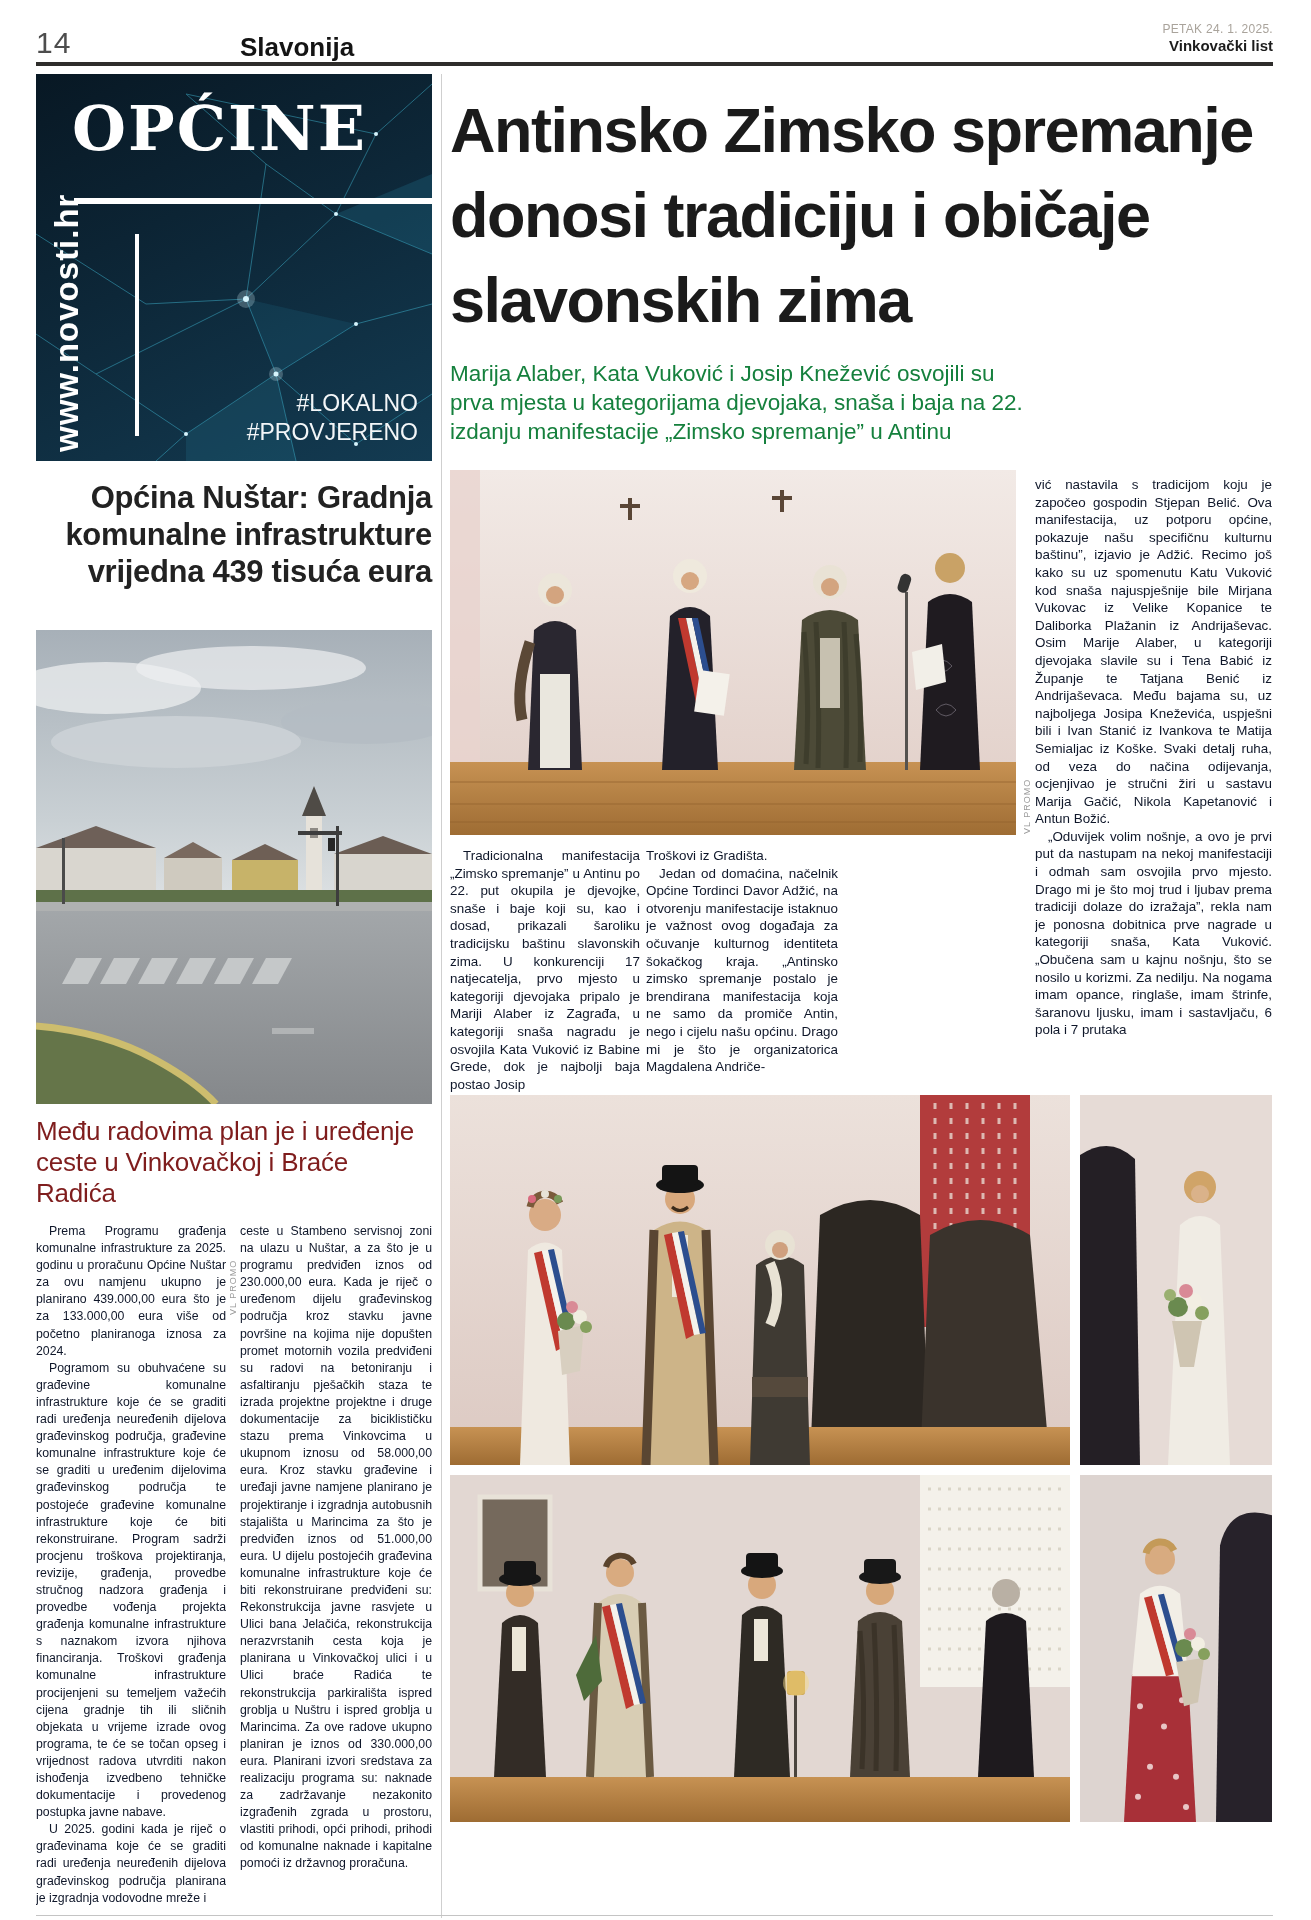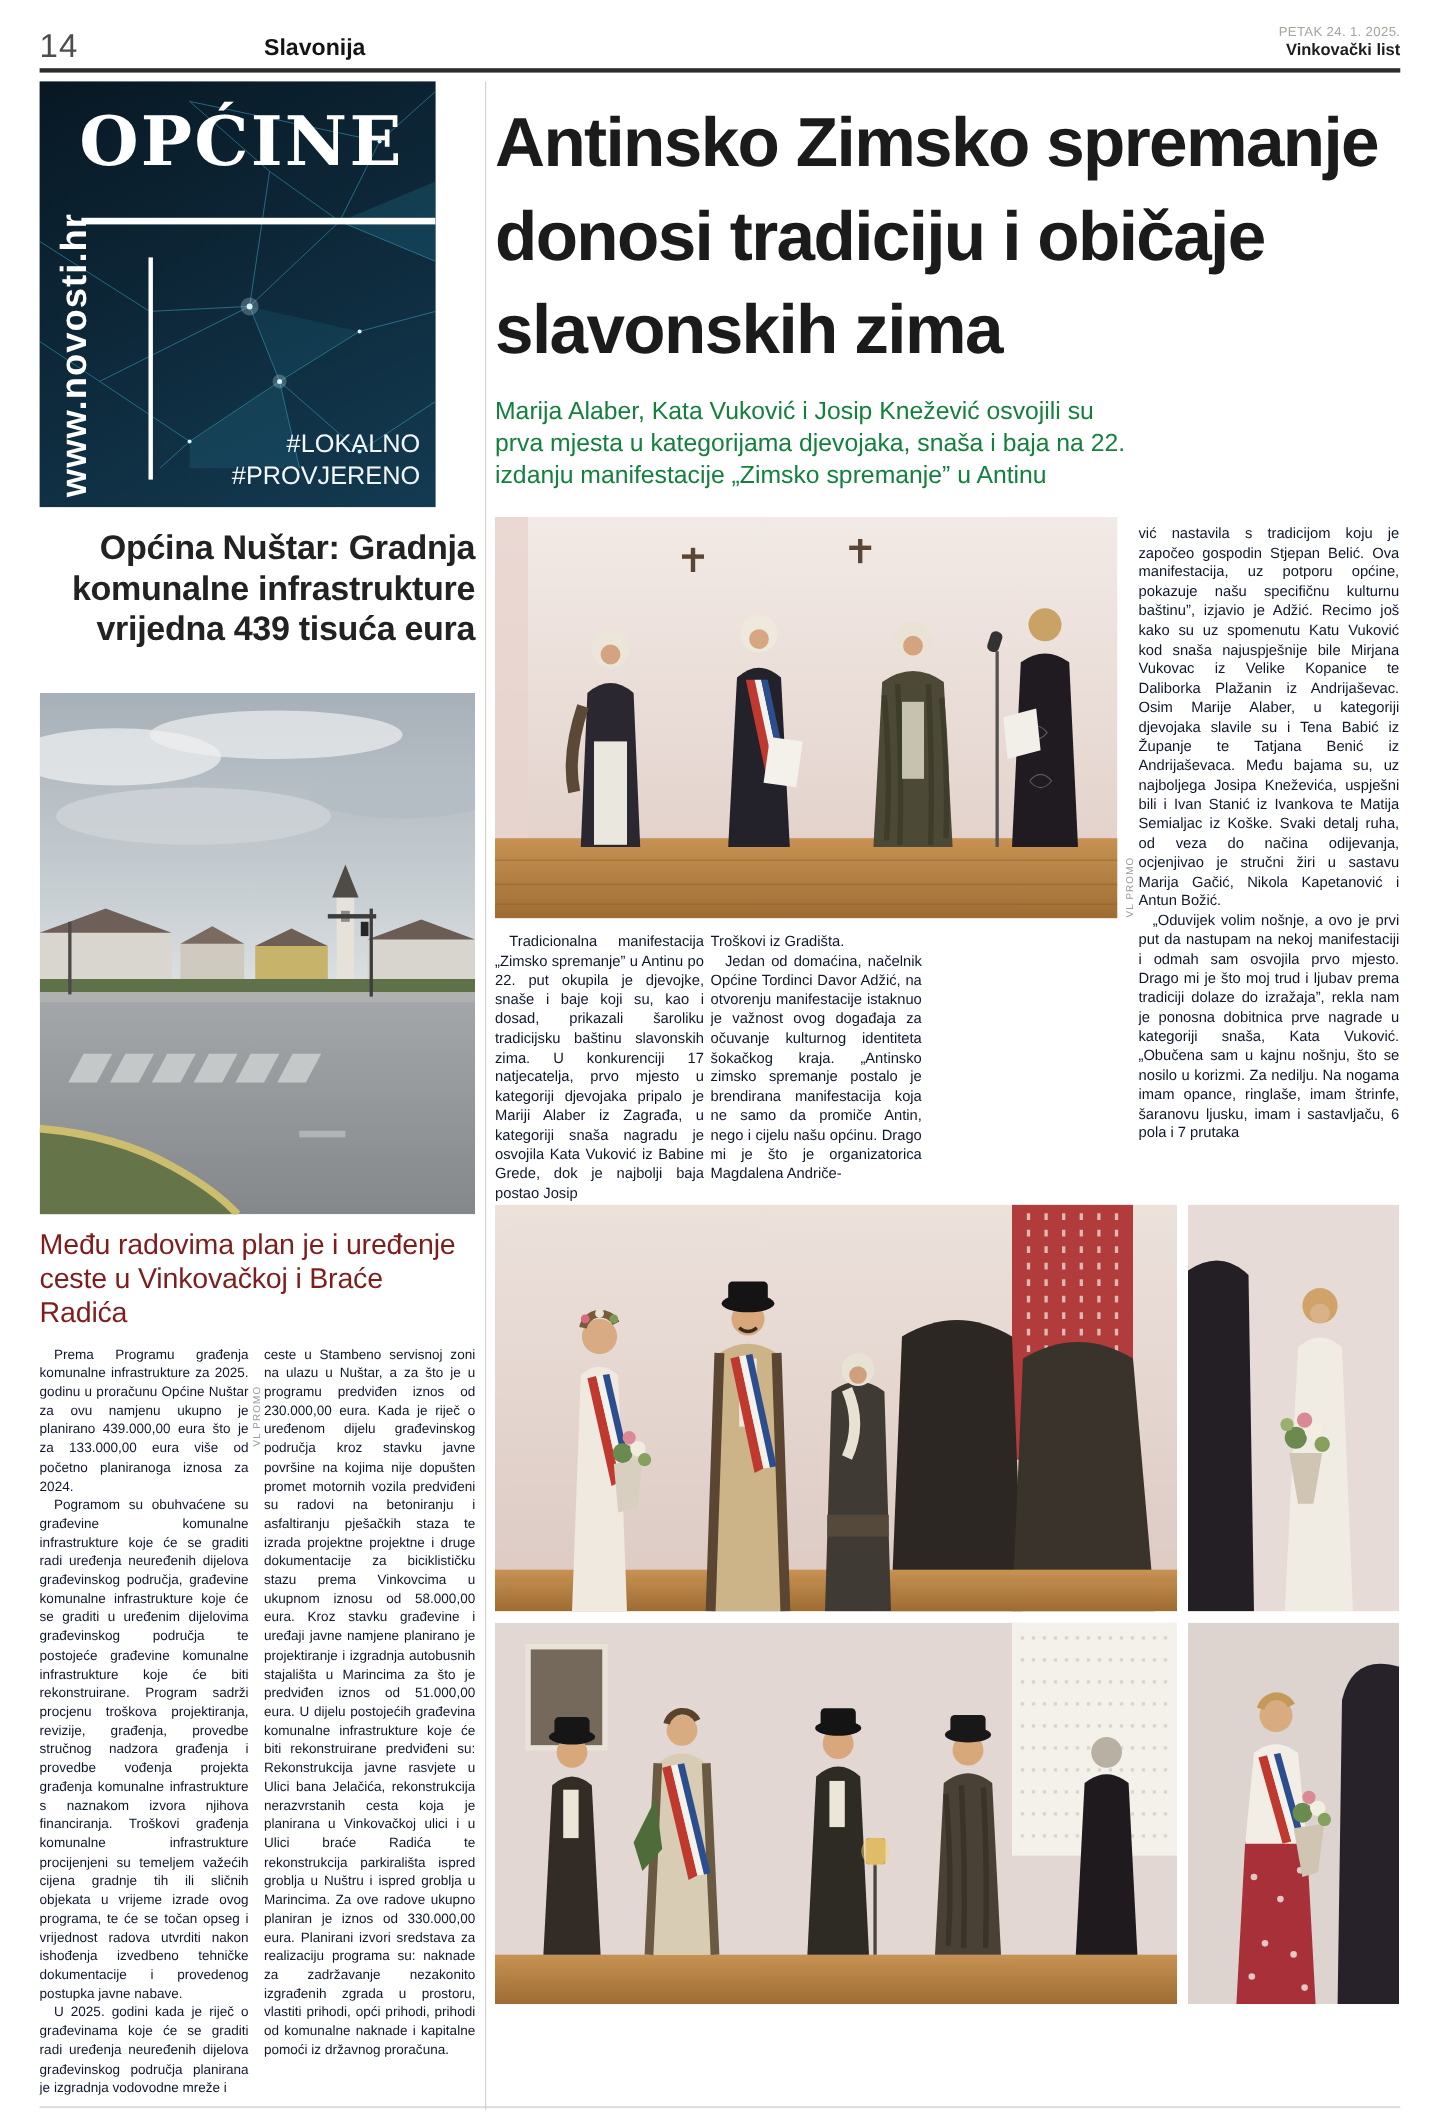--- a/index.html
+++ b/index.html
@@ -7,35 +7,35 @@
   .page {
     position:relative; width:1311px; height:1920px; margin:0 auto;
     background:#ffffff; overflow:hidden;
     font-family:"Liberation Sans", sans-serif; color:#333;
   }
   .inner { position:absolute; left:36px; right:38px; top:0; bottom:0; }
 
   
   .masthead { position:relative; height:62px; }
   .page-number { position:absolute; left:0; top:26px; font-size:30px; font-weight:400; color:#4d4d4d; letter-spacing:1px; }
-  .section-name { position:absolute; left:204px; top:32px; font-size:21px; font-weight:700; color:#141414; }
+  .section-name { position:absolute; left:204px; top:32px; font-size:26px; font-weight:700; color:#141414; }
   .mast-right { position:absolute; right:0; top:22px; text-align:right; }
   .mast-date { font-size:12px; color:#a9a39b; letter-spacing:.3px; }
   .mast-pub  { font-size:15px; font-weight:700; color:#1c1c1c; margin-top:1px; }
   .mast-rule { height:4px; background:#2e2d2b; }
 
   
   .content { display:flex; margin-top:8px; }
   .col-left { width:396px; flex:none; }
   .v-divider { width:1px; background:#cfcfcf; margin:0 8px 10px 9px; flex:none; }
   .col-right { flex:1; min-width:0; }
 
   
   .promo-box {
-    position:relative; width:360px; height:387px; overflow:hidden;
+    position:relative; width:396px; height:387px; overflow:hidden;
     background:linear-gradient(155deg,#081824 0%, #0d2738 45%, #133b52 100%);
   }
   .promo-net { position:absolute; inset:0; }
   .promo-title {
     position:absolute; left:36px; top:18px; color:#fff;
     font-family:"DejaVu Serif","Liberation Serif",serif; font-weight:700;
     font-size:62px; letter-spacing:2px;
   }
   .promo-rule { position:absolute; left:38px; right:0; top:124px; height:6px; background:#fff; }
   .promo-site {

